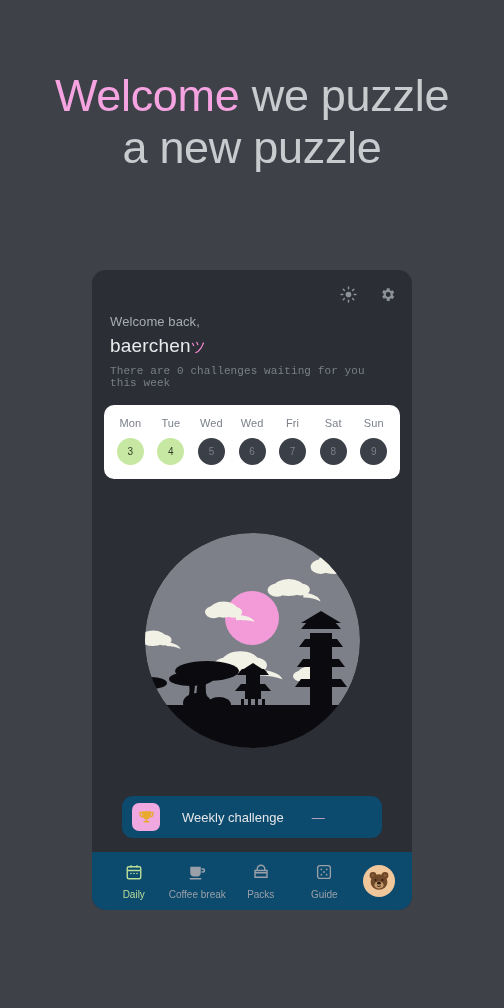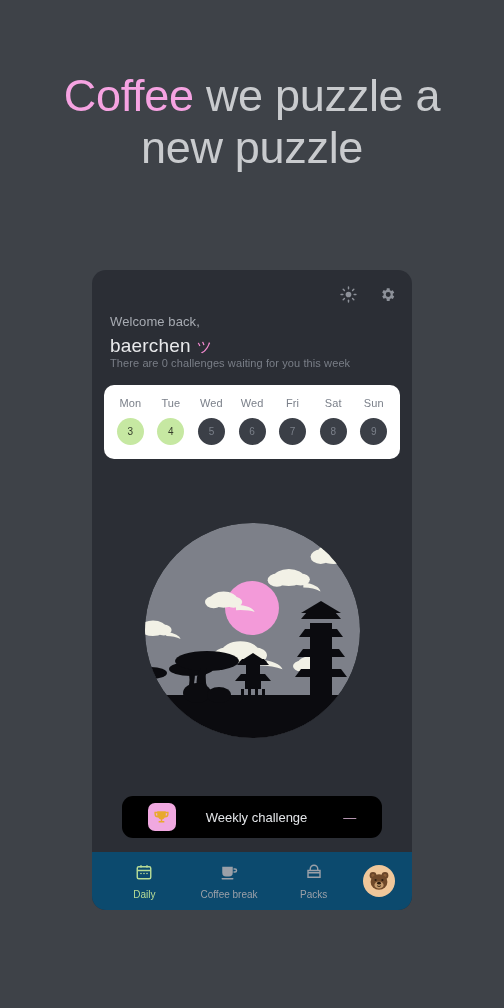--- a/index.html
+++ b/index.html
@@ -49,35 +49,36 @@
   .top-icons .ic { cursor:pointer; line-height:0; }
 
   
   .greeting { padding:10px 18px 0 18px; }
   .welcome {
     font-size:13px;
     color:#a7abb2;
     letter-spacing:0.1px;
   }
   .username-row {
-    display:flex; align-items:baseline; gap:6px;
+    display:flex; align-items:baseline; gap:0;
     margin-top:6px;
   }
   .username {
     font-size:19px;
     color:#e9eaec;
     font-weight:400;
     letter-spacing:0.2px;
   }
   .kao { font-size:15px; color:#f48ad0; }
   .subline {
-    margin-top:0;
+    margin-top:8px;
     font-size:11px;
     color:#797e87;
     letter-spacing:0.1px;
+    font-family:Liberation Mono, monospace;
   }
 
   
   .week {
     margin:16px 12px 0 12px;
     background:#ffffff;
     border-radius:10px;
     padding:12px 6px 14px 6px;
     display:flex;
   }
@@ -113,29 +114,28 @@
     align-items:center;
     justify-content:center;
     padding-top:6px;
   }
 
   
   .challenge-wrap {
     padding:0 30px 14px 30px;
   }
   .challenge {
-    background:#000000;
+    background:#0c4a6e;
     border-radius:11px;
     height:42px;
     display:flex;
     align-items:center;
     padding:0 10px;
-    gap:30px;
+    gap:22px;
     cursor:pointer;
-    justify-content:center;
   }
   .trophy-tile {
     width:28px; height:28px;
     border-radius:7px;
     background:#f0a8e0;
     display:flex; align-items:center; justify-content:center;
   }
   .challenge-label {
     font-size:13px;
     color:#e3e5e8;
@@ -178,21 +178,21 @@
     border-radius:50%;
     background:#f0c79a;
     display:flex; align-items:center; justify-content:center;
     cursor:pointer;
   }
 </style>
 </head>
 <body>
 
 <div class="headline">
-  <span class="accent">Coffee</span><span> we puzzle a new puzzle</span>
+  <span class="accent">Welcome</span><span> we puzzle a new puzzle</span>
 </div>
 
 <div class="card">
 
   <div class="top-icons">
     <span class="ic">
       <svg width="17" height="17" viewBox="0 0 24 24" fill="none" stroke="#8d9199" stroke-width="2" stroke-linecap="round">
         <circle cx="12" cy="12" r="4" fill="#8d9199" stroke="none"></circle>
         <line x1="12" y1="1.5" x2="12" y2="4"></line>
           <line x1="12" y1="20" x2="12" y2="22.5"></line>
@@ -381,20 +381,33 @@
       <span>
         <svg width="18" height="18" viewBox="0 0 24 24" fill="none" stroke="#9ba0a8" stroke-width="1.9">
           <path d="M4 10h16v9H4z"></path>
           <path d="M7 10V8a5 5 0 0110 0v2"></path>
           <line x1="4" y1="13" x2="20" y2="13"></line>
         </svg>
       </span>
       <span class="navlabel">Packs</span>
     </div>
 
+    <div class="navitem">
+      <span>
+        <svg width="18" height="18" viewBox="0 0 24 24" fill="none" stroke="#9ba0a8" stroke-width="1.8">
+          <rect x="3.5" y="3.5" width="17" height="17" rx="3"></rect>
+          <circle cx="8.5" cy="8.5" r="1.2" fill="#9ba0a8" stroke="none"></circle>
+          <circle cx="15.5" cy="8.5" r="1.2" fill="#9ba0a8" stroke="none"></circle>
+          <circle cx="12" cy="12" r="1.2" fill="#9ba0a8" stroke="none"></circle>
+          <circle cx="8.5" cy="15.5" r="1.2" fill="#9ba0a8" stroke="none"></circle>
+          <circle cx="15.5" cy="15.5" r="1.2" fill="#9ba0a8" stroke="none"></circle>
+        </svg>
+      </span>
+      <span class="navlabel">Guide</span>
+    </div>
 
     <div class="avatar-item">
       <span class="avatar">
         <svg width="24" height="24" viewBox="0 0 24 24">
           <circle cx="6" cy="6.5" r="3.4" fill="#6b4528"></circle>
           <circle cx="18" cy="6.5" r="3.4" fill="#6b4528"></circle>
           <circle cx="6" cy="6.5" r="1.7" fill="#8a5c36"></circle>
           <circle cx="18" cy="6.5" r="1.7" fill="#8a5c36"></circle>
           <ellipse cx="12" cy="13" rx="8.4" ry="7.8" fill="#70492a"></ellipse>
           <ellipse cx="12" cy="16" rx="4.6" ry="3.6" fill="#c49a6c"></ellipse>

